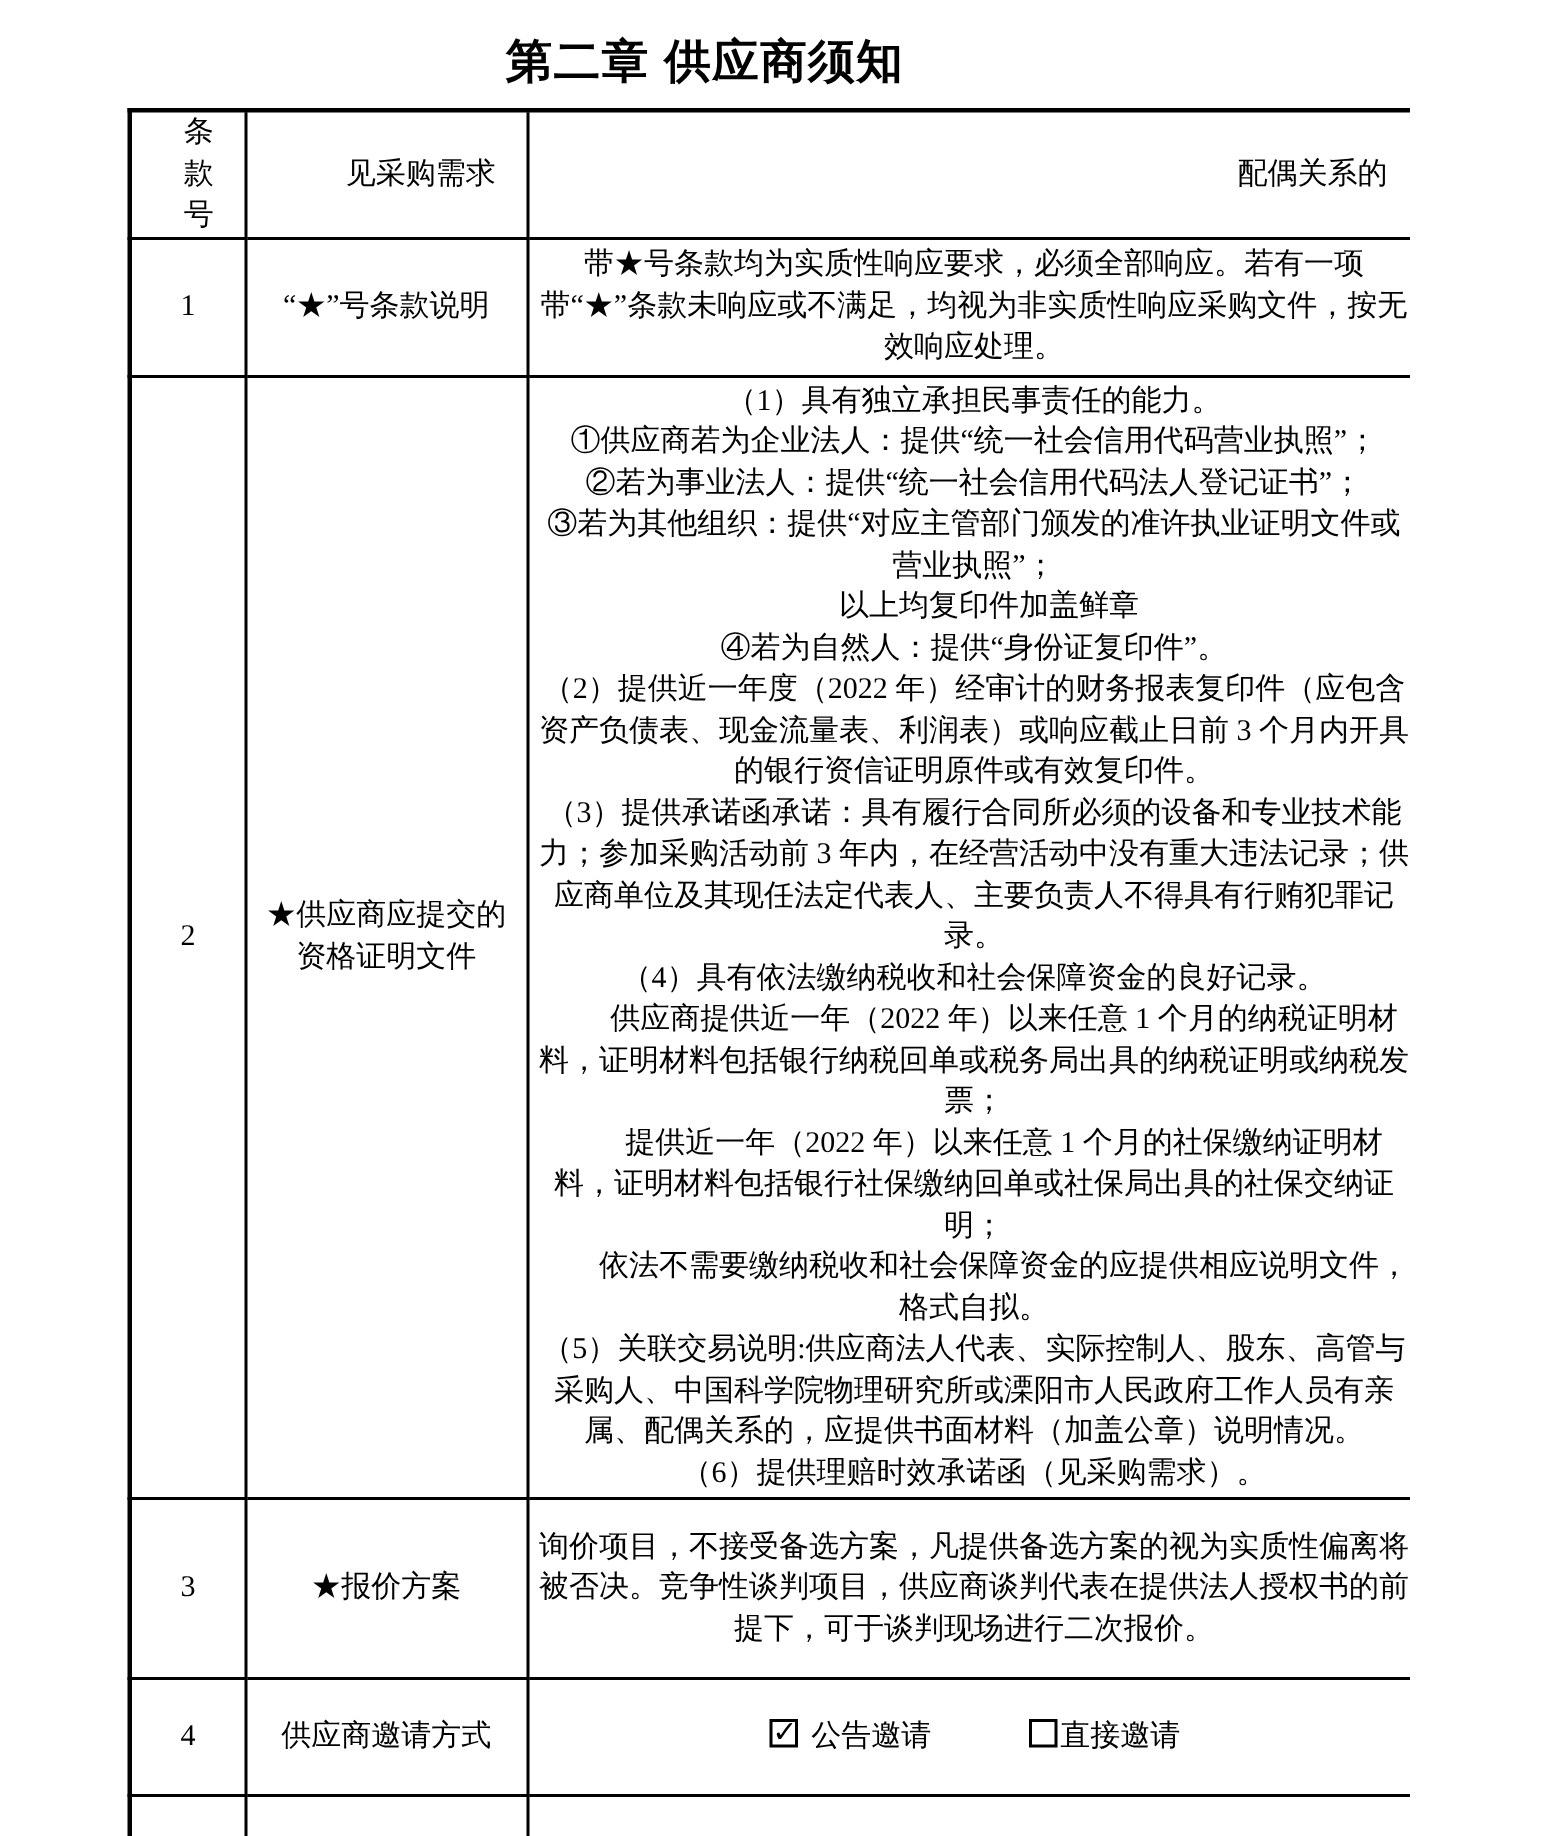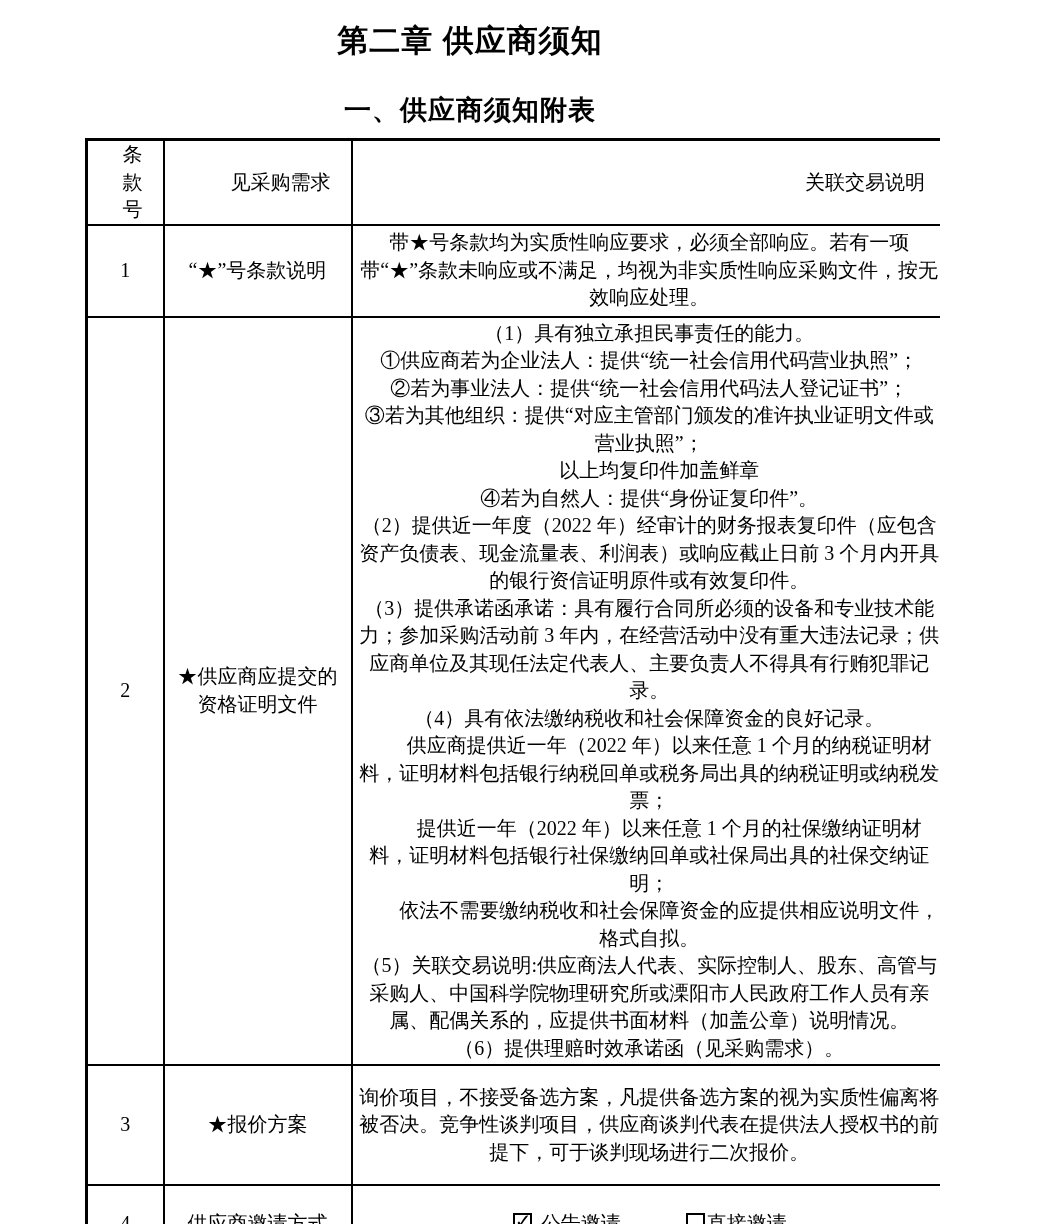--- a/index.html
+++ b/index.html
@@ -59,33 +59,32 @@
   }
   .opt1 .cb{margin-right:9px;}
   .opt2 .cb{margin-right:2px;}
 </style>
 </head>
 <body>
 
 <div class="page">
 
   <div class="doc-title">第二章 供应商须知</div>
-  <div class="doc-subtitle">一、供应商须知附表</div>
 
   <table class="tbl">
     <colgroup>
         <col class="col-no">
         <col class="col-name">
         <col class="col-desc">
       </colgroup>
     <thead>
       <tr class="rh">
         <th>条款号</th>
         <th>见采购需求</th>
-        <th>关联交易说明</th>
+        <th>配偶关系的</th>
       </tr>
     </thead>
     <tbody>
       <tr class="r1">
         <td class="c-no">1</td>
         <td class="c-name">“★”号条款说明</td>
         <td class="c-desc">带★号条款均为实质性响应要求，必须全部响应。若有一项带“★”条款未响应或不满足，均视为非实质性响应采购文件，按无效响应处理。</td>
       </tr>
       <tr class="r2">
         <td class="c-no">2</td>

